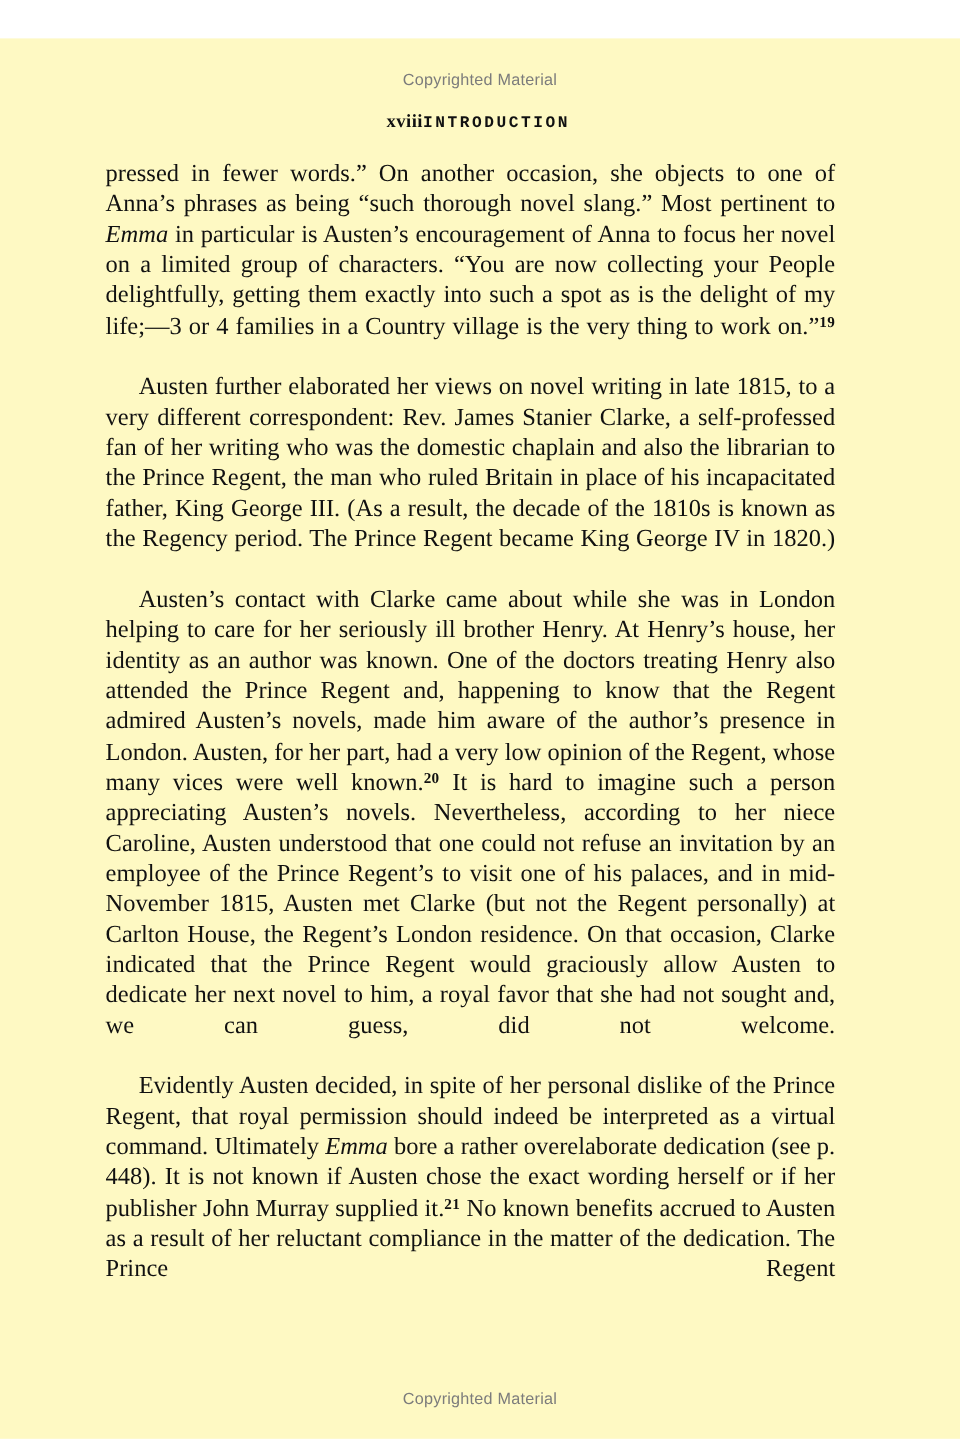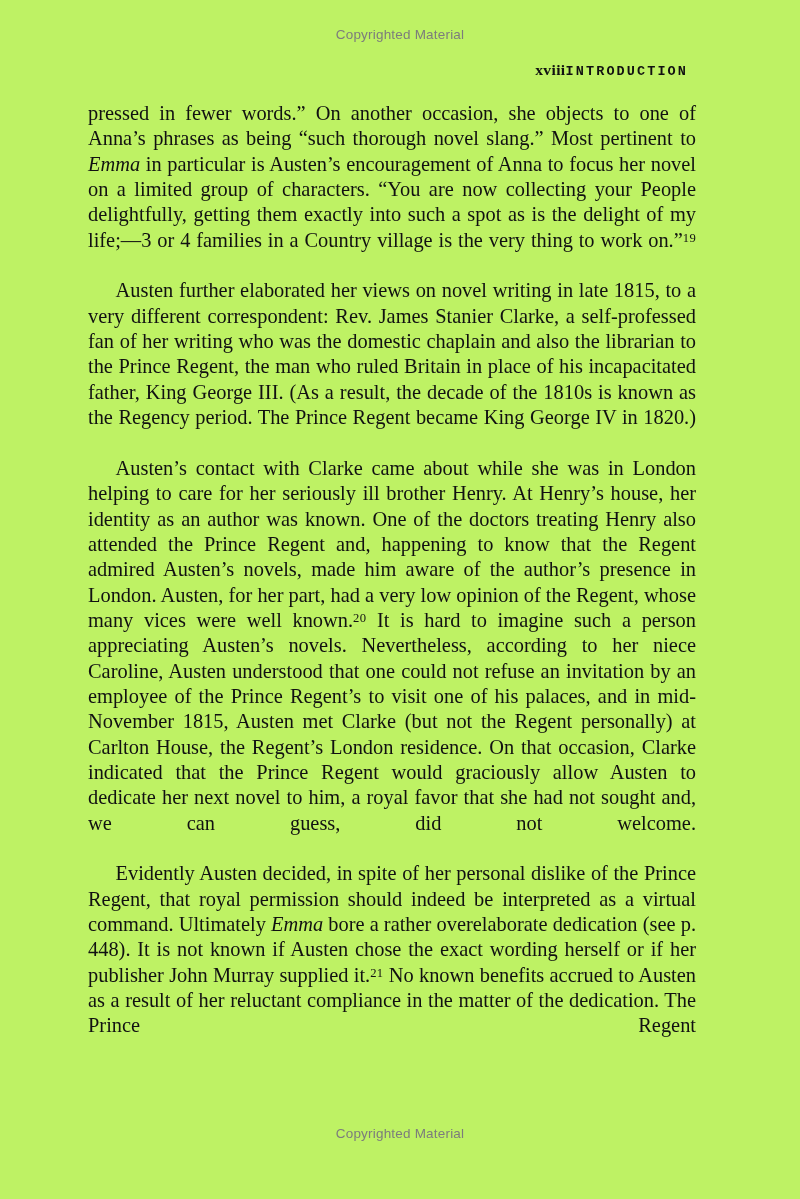--- a/index.html
+++ b/index.html
@@ -12,21 +12,22 @@
     height: 1199px;
     position: relative;
     font-family: "Liberation Serif", "DejaVu Serif", serif;
     color: #111111;
     overflow: hidden;
   }
 
   .page {
     position: absolute;
     inset: 0;
-    background: #bef264;
+    background: #fef9c3;
+    margin-top: 32px;
   }
 
   
   .watermark {
     position: absolute;
     left: 0;
     width: 800px;
     text-align: center;
     font-family: "Liberation Sans", "DejaVu Sans", sans-serif;
     font-size: 13.5px;
@@ -34,25 +35,25 @@
     letter-spacing: 0.2px;
     user-select: none;
   }
   .watermark-top { top: 27px; }
   .watermark-bottom { top: 1126px; }
 
   
   .running-head {
     position: absolute;
     top: 61px;
-    left: 81px;
+    left: 95px;
     width: 607px;
     display: flex;
     align-items: baseline;
-    justify-content: flex-end;
+    justify-content: center;
   }
   .folio {
     font-family: "Liberation Serif", "DejaVu Serif", serif;
     font-size: 15.5px;
     font-weight: bold;
     letter-spacing: 0.4px;
     color: #111111;
   }
   .head-title {
     font-family: Liberation Mono, monospace;
@@ -91,20 +92,21 @@
 
   em.title {
     font-style: italic;
   }
 
   sup.note {
     font-size: 0.62em;
     vertical-align: 0.42em;
     line-height: 0;
     letter-spacing: 0.3px;
+    font-weight: bold;
   }
 </style>
 </head>
 <body>
 
 <div class="page">
 
   <div class="watermark watermark-top">Copyrighted Material</div>
 
   <div class="running-head">

